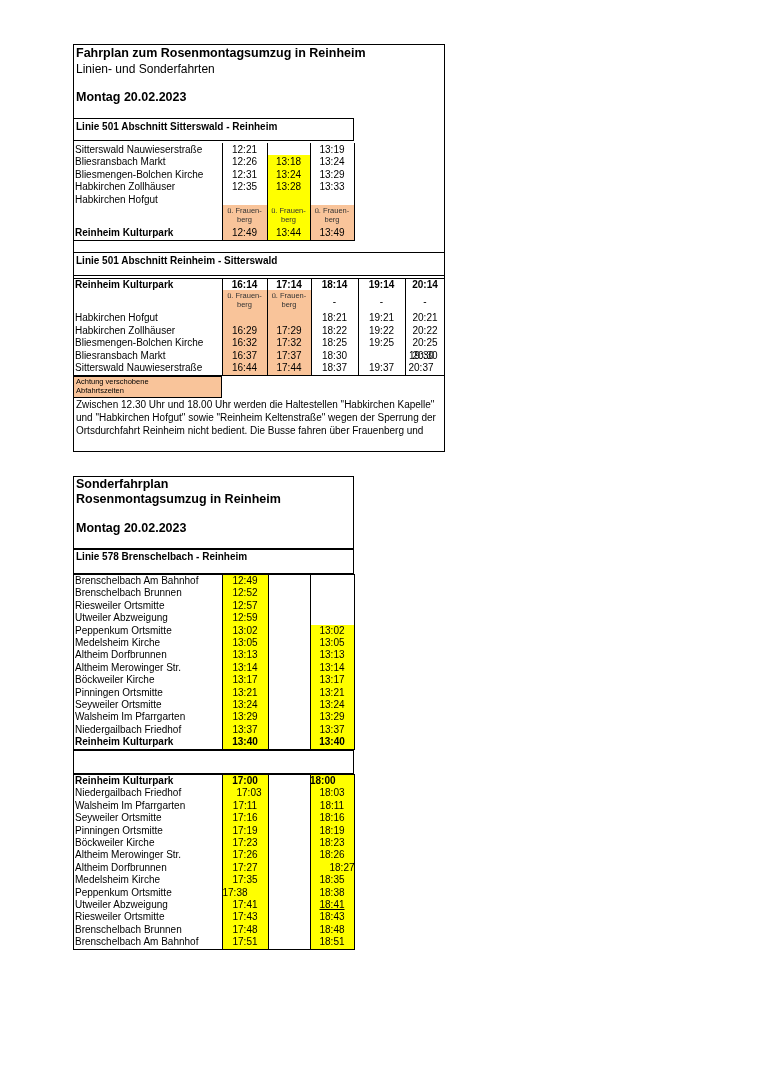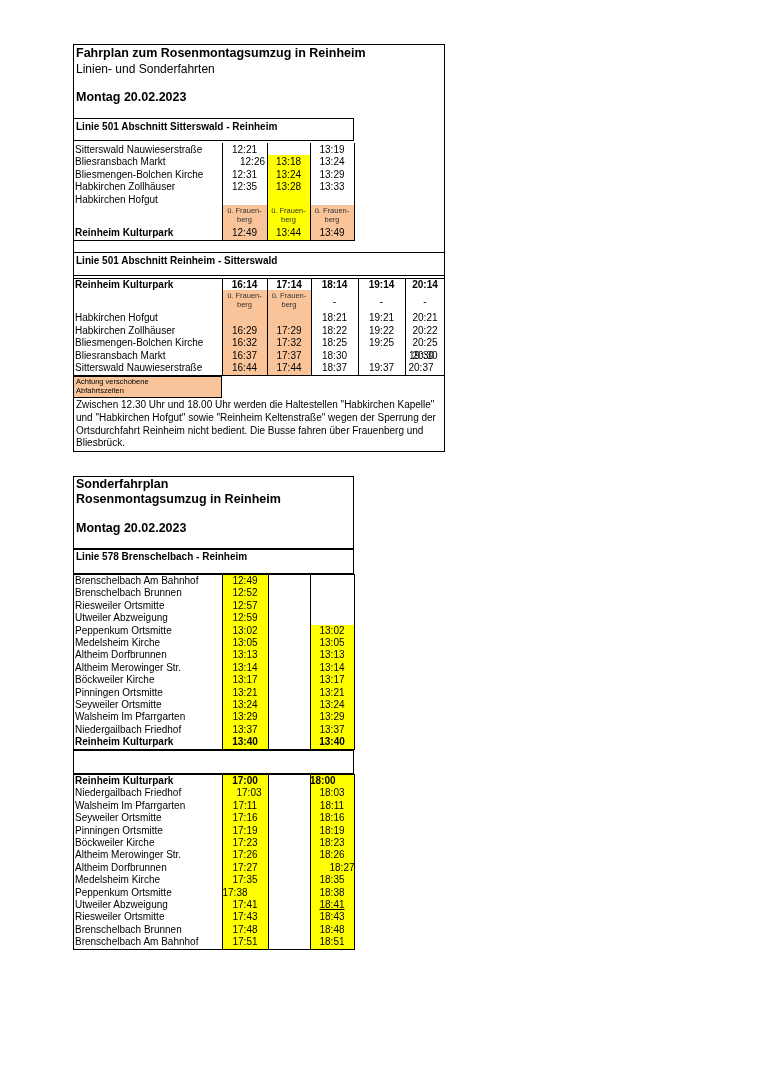--- a/index.html
+++ b/index.html
@@ -41,21 +41,21 @@
     <div class="vline" style="left:237px;top:0;height:98px;"></div>
     <div class="vline" style="left:281px;top:0;height:98px;"></div>
     <div class="hline" style="left:0;top:97px;width:282px;"></div>
     <div class="row" style="top:1px;width:281px;">
       <span class="stop">Sitterswald Nauwieserstraße</span>
       <span class="cell" style="left:149px;width:45px;">12:21</span>
       <span class="cell" style="left:237px;width:44px;">13:19</span>
     </div>
     <div class="row" style="top:13.4px;width:281px;">
       <span class="stop">Bliesransbach Markt</span>
-      <span class="cell" style="left:149px;width:45px;margin-left:8px;">12:26</span>
+      <span class="cell" style="left:149px;width:45px;">12:26</span>
       <span class="cell" style="left:194px;width:43px;">13:18</span>
       <span class="cell" style="left:237px;width:44px;">13:24</span>
     </div>
     <div class="row" style="top:25.8px;width:281px;">
       <span class="stop">Bliesmengen-Bolchen Kirche</span>
       <span class="cell" style="left:149px;width:45px;">12:31</span>
       <span class="cell" style="left:194px;width:43px;">13:24</span>
       <span class="cell" style="left:237px;width:44px;">13:29</span>
     </div>
     <div class="row" style="top:38.2px;width:281px;">
@@ -159,21 +159,20 @@
     </div>
   </div>
 <div class="abs ora small" style="left:73px;top:376px;width:149px;height:22px;border:1px solid #000;box-sizing:border-box;padding-left:2px;">
   <div>Achtung verschobene</div>
   <div>Abfahrtszeiten</div>
 </div>
 <div class="note" style="left:76px;top:399px;width:368px;">
   <div>Zwischen 12.30 Uhr und 18.00 Uhr werden die Haltestellen "Habkirchen Kapelle"</div>
   <div>und "Habkirchen Hofgut" sowie "Reinheim Keltenstraße" wegen der Sperrung der</div>
   <div>Ortsdurchfahrt Reinheim nicht bedient. Die Busse fahren über Frauenberg und</div>
-  <div>Bliesbrück.</div>
 </div>
 
 <div class="box" style="left:73px;top:476px;width:281px;height:73px;"></div>
 <div class="abs h1" style="left:76px;top:477px;">Sonderfahrplan</div>
 <div class="abs h1" style="left:76px;top:492px;">Rosenmontagsumzug in Reinheim</div>
 <div class="abs hdate" style="left:76px;top:521px;">Montag 20.02.2023</div>
 <div class="box" style="left:73px;top:549px;width:281px;height:25px;"></div>
 <div class="abs sec" style="left:76px;top:551px;">Linie 578 Brenschelbach - Reinheim</div>
 <div id="out" class="abs" style="left:73px;top:574px;width:281px;height:177px;">
     <div class="vline" style="left:0;top:0;height:175.6px;"></div>

